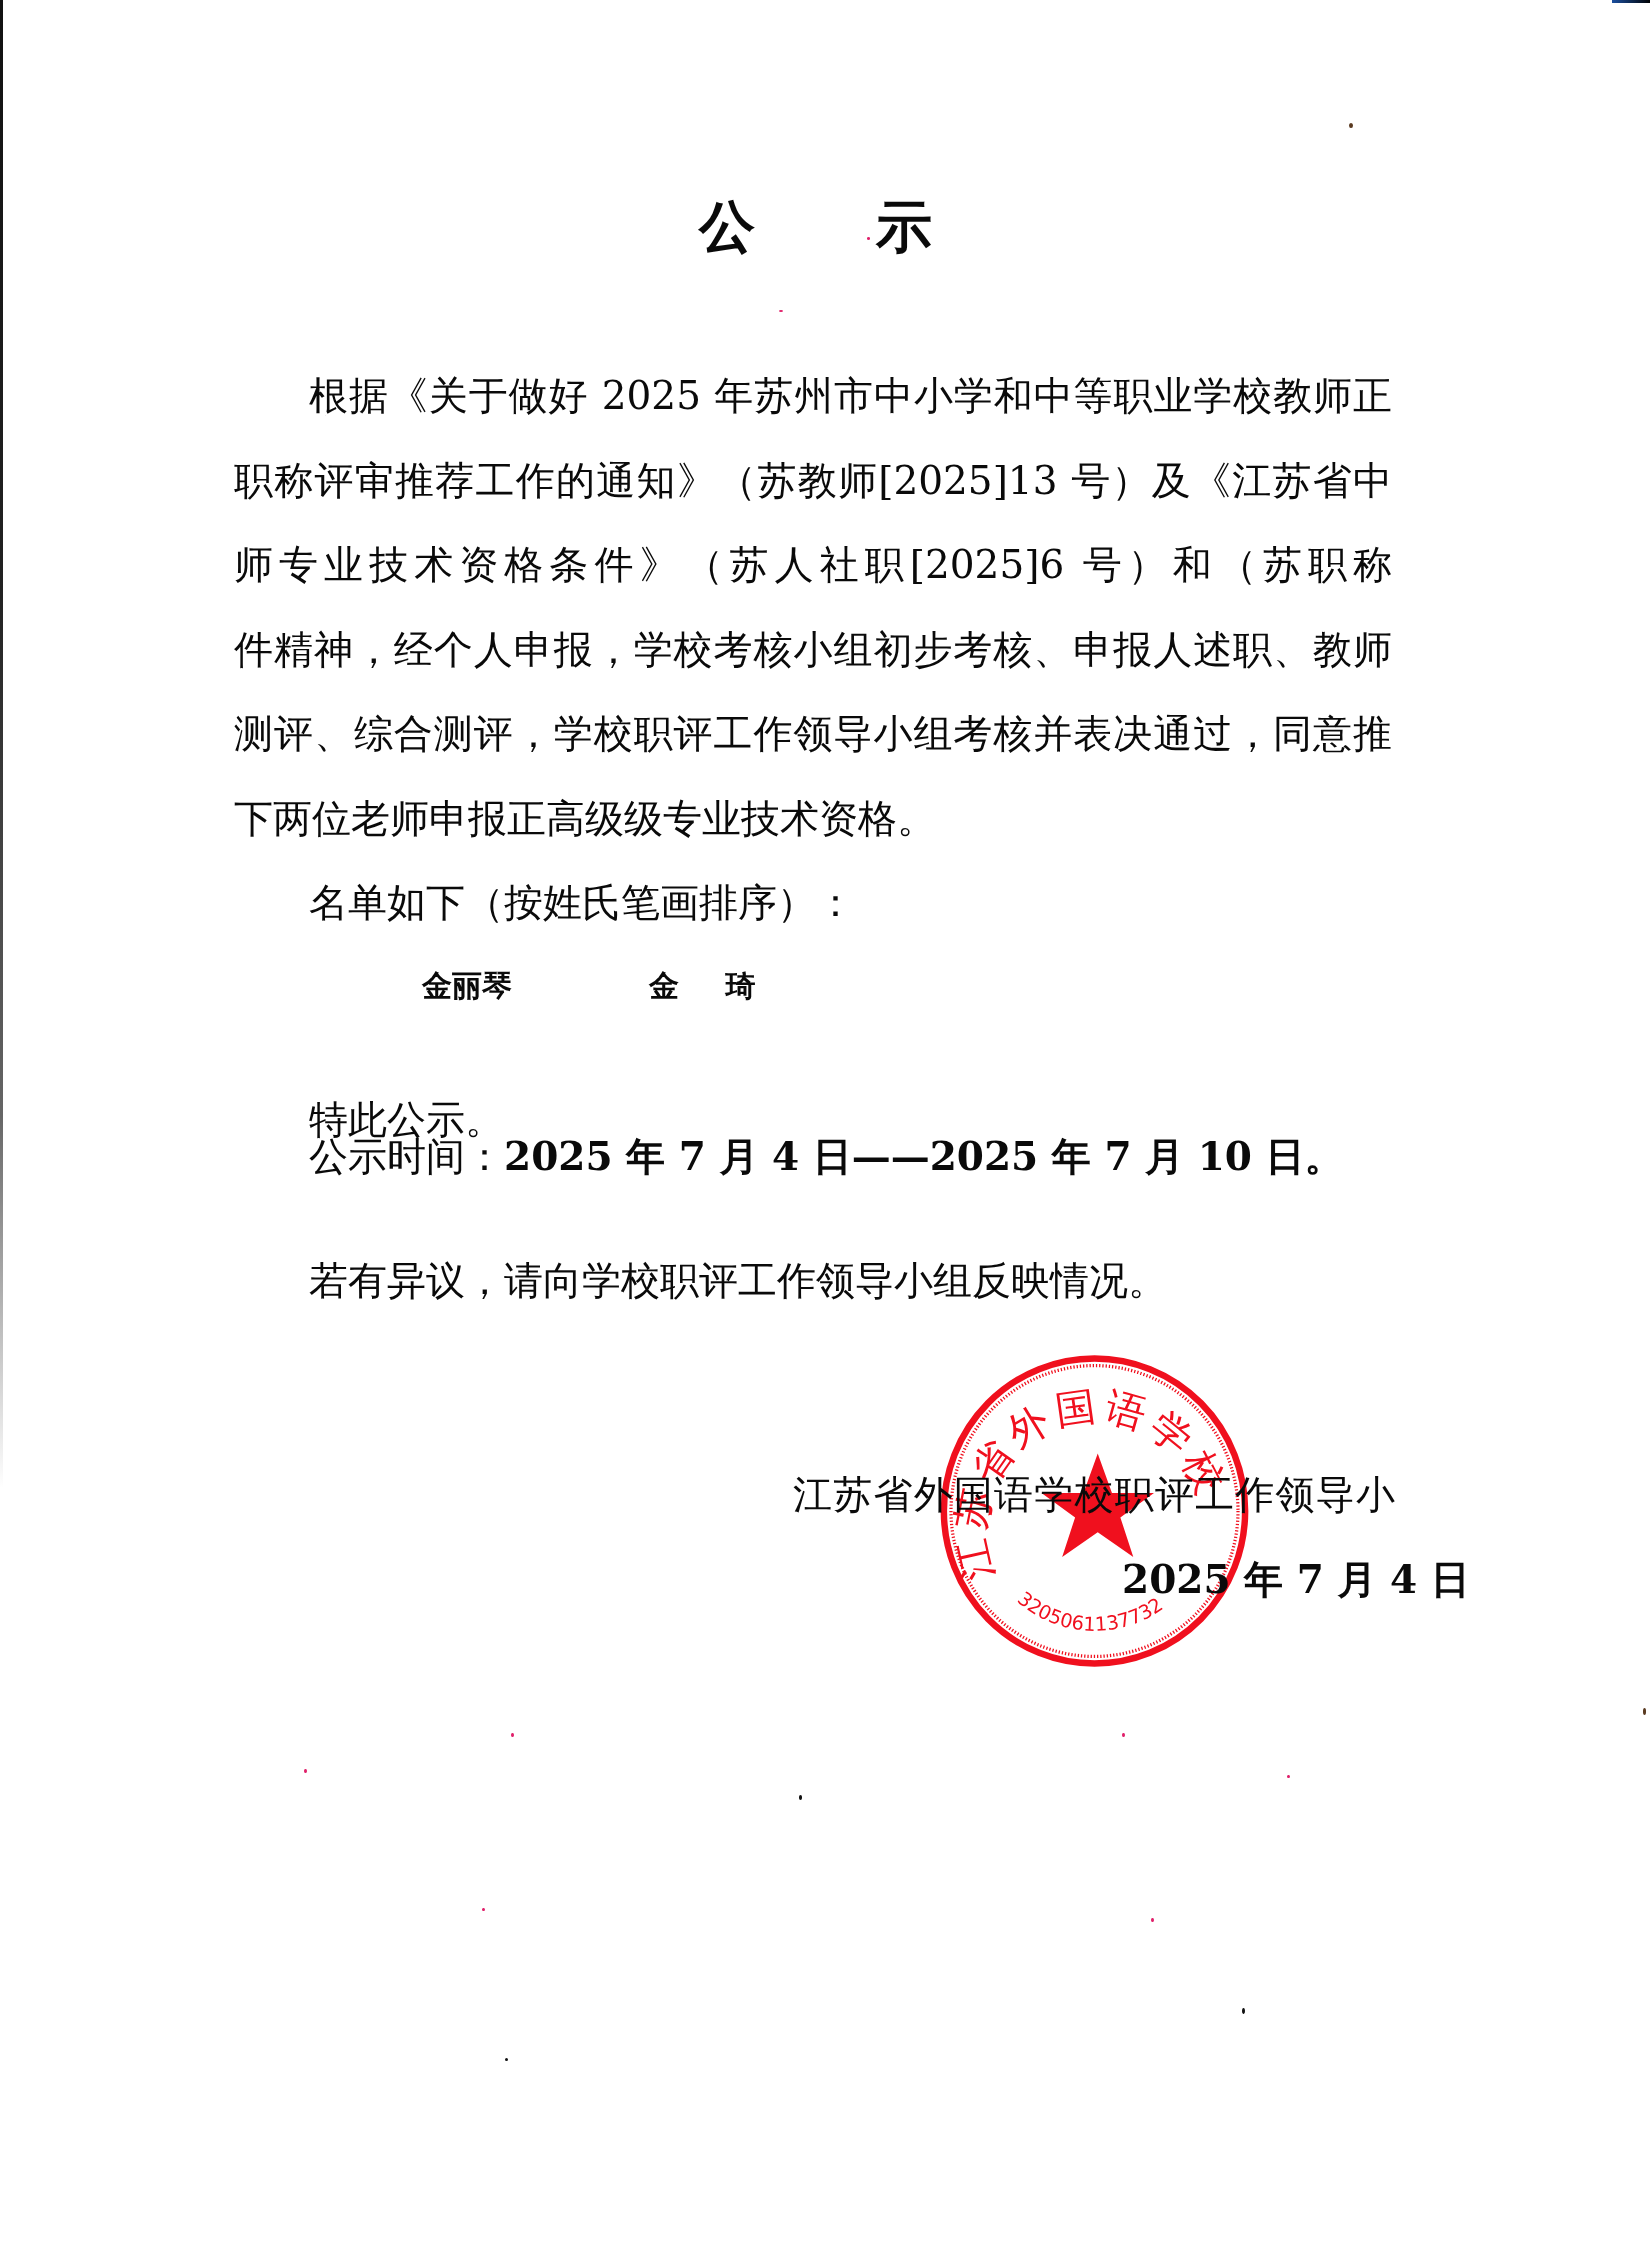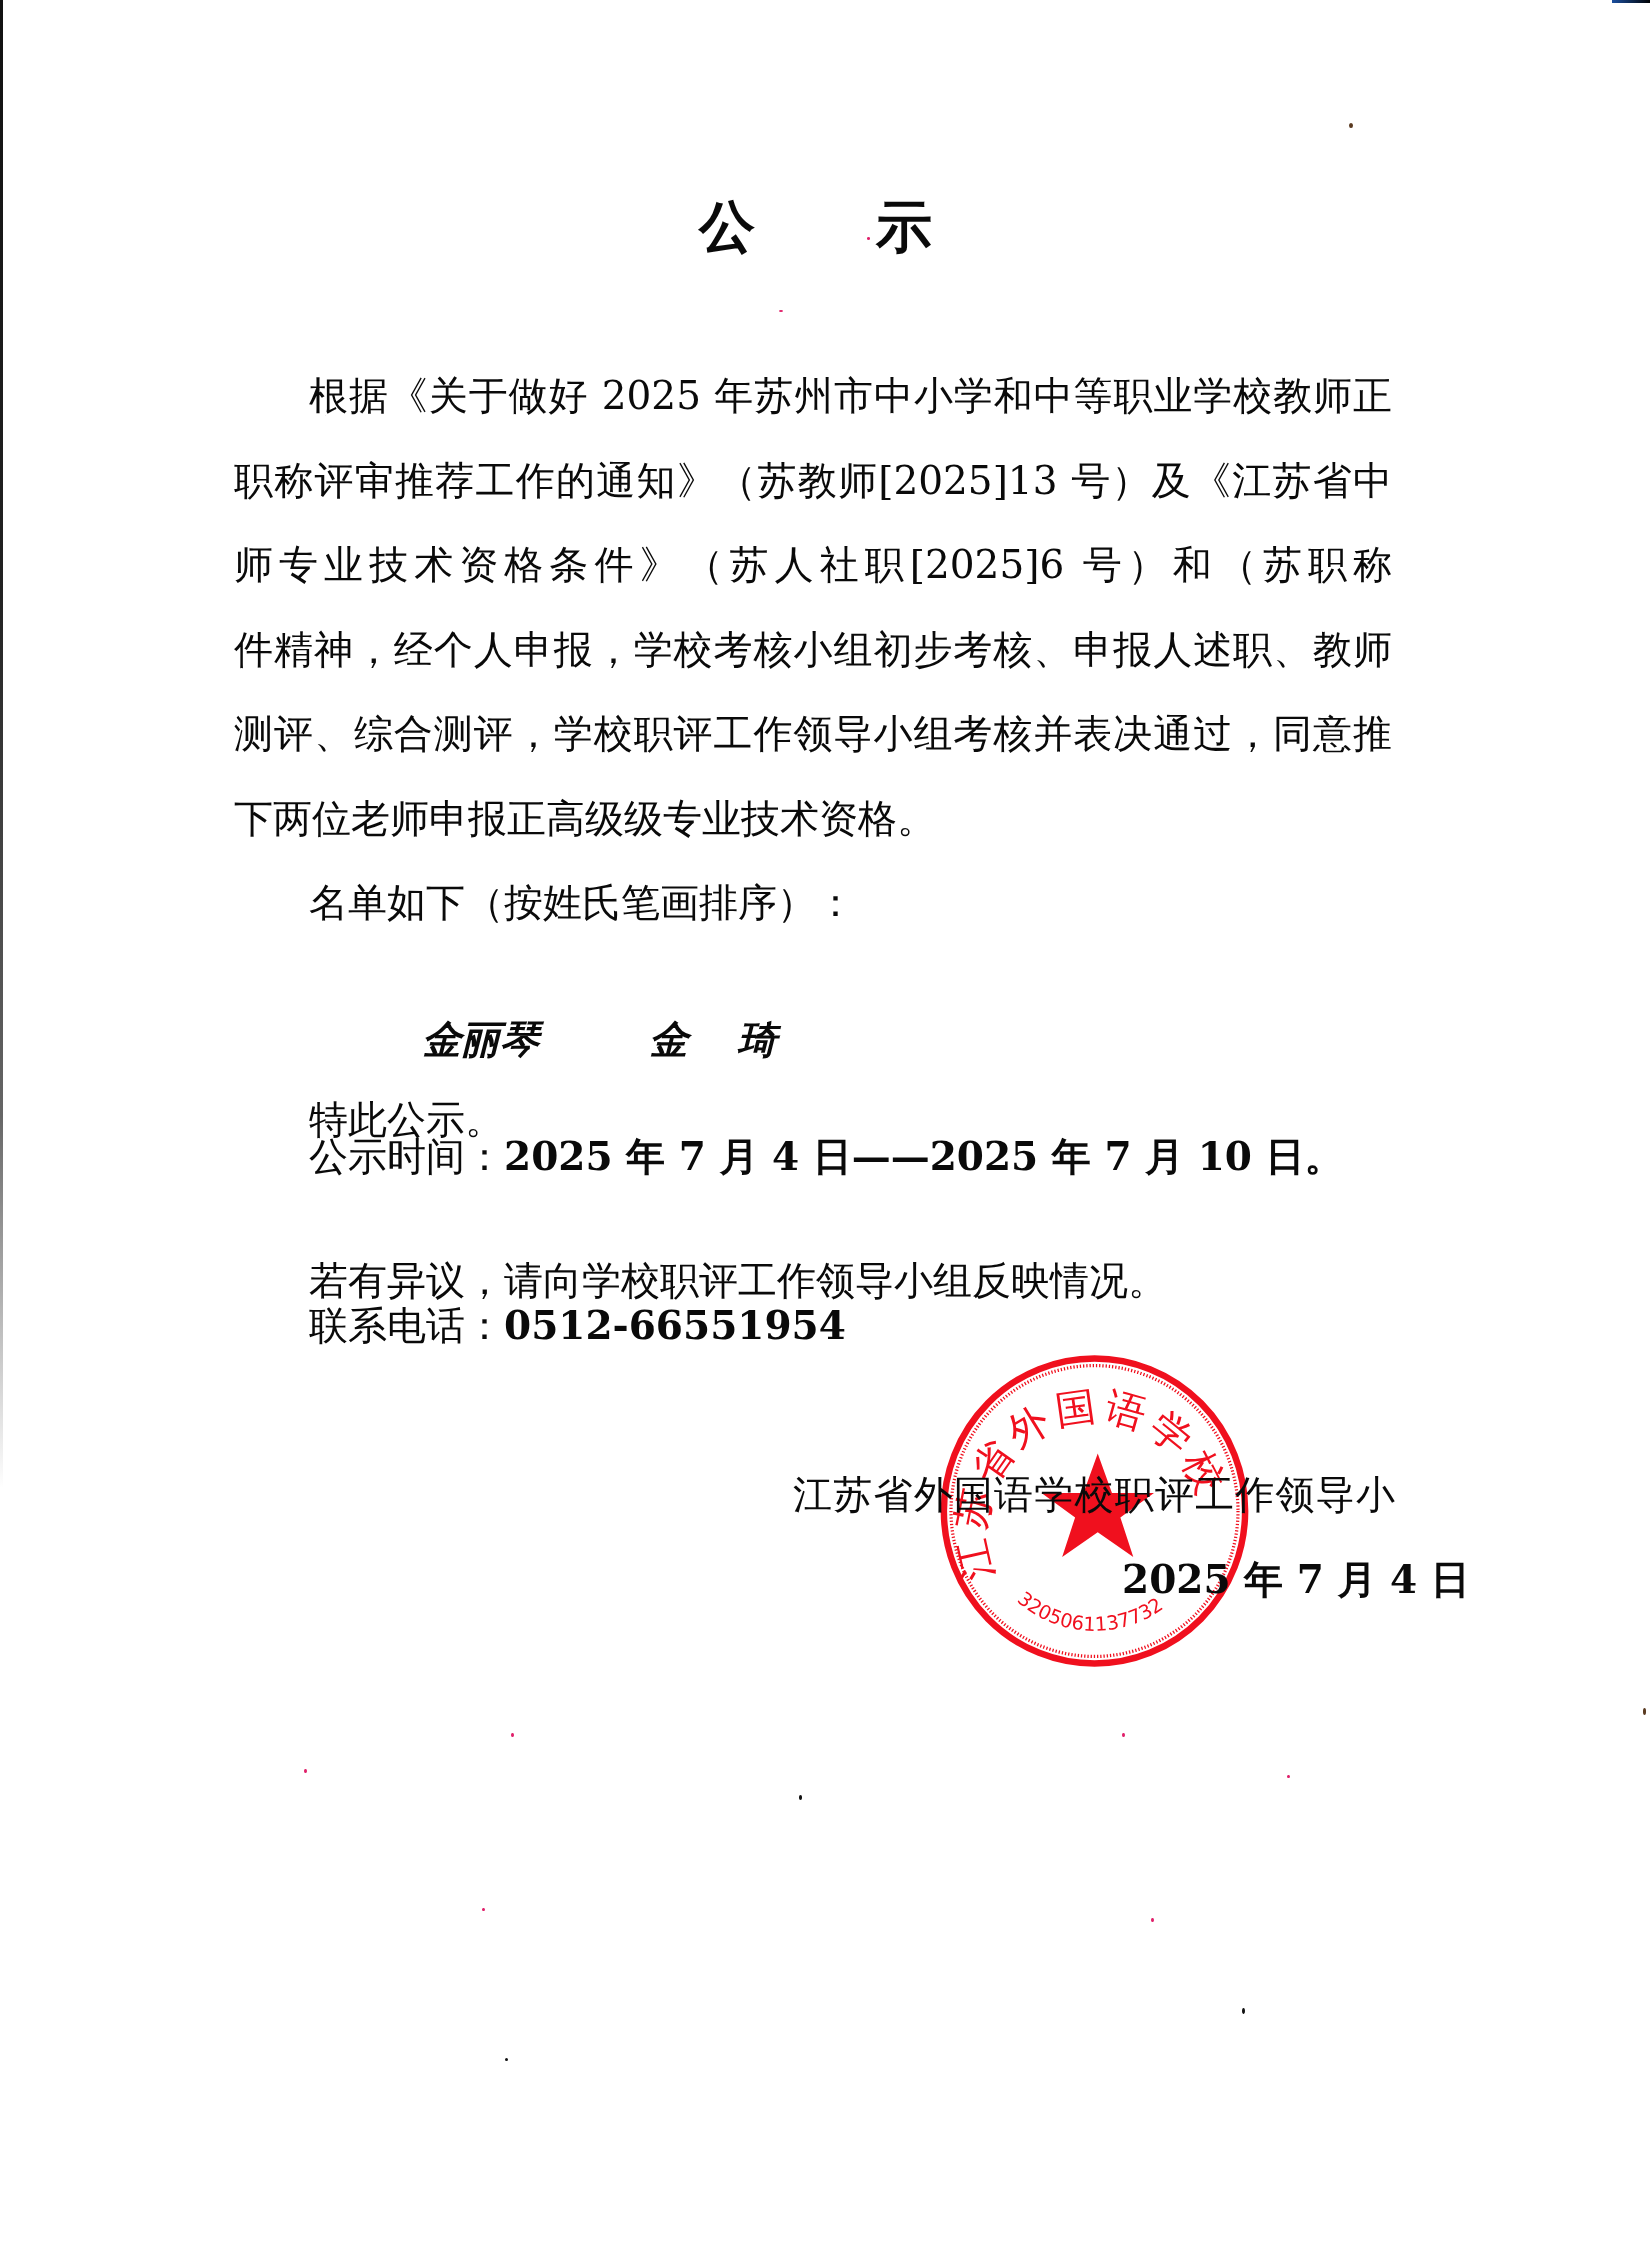--- a/index.html
+++ b/index.html
@@ -30,22 +30,22 @@
     white-space: nowrap; overflow: visible;
   }
   .just {
     text-align: justify; text-align-last: justify; white-space: normal;
     overflow: hidden;
   }
   .full { left: 234px; width: 1158px; }
   .indent-first { left: 309px; width: 1083px; }
   .indent { left: 309px; }
   .bold { font-weight: bold; }
-  .names { position: absolute; top: 1020px; font-size: 39px; line-height: 40px; font-weight: bold;
-           font-family: "DejaVu Sans", "Liberation Sans", sans-serif; font-style: italic; }
+  .names { position: absolute; top: 966px; font-size: 30px; line-height: 40px; font-weight: bold;
+           font-family: "DejaVu Sans", "Liberation Sans", sans-serif; }
   .sign { position: absolute; left: 793px; width: 602px; top: 1475px; }
   .date { position: absolute; left: 1122px; width: 272px; top: 1559px; }
   .stamp {
     position: absolute; left: 940px; top: 1355px; width: 309px; height: 312px;
     pointer-events: none; mix-blend-mode: multiply;
   }
   .speck { position: absolute; border-radius: 50%; }
 </style>
 </head>
 <body>
@@ -72,23 +72,20 @@
   <div class="names" style="left:649px; letter-spacing:18px;">金 琦</div>
 
   <div class="line indent" style="top:1100px;">特此公示。</div>
 
   <div class="line indent" style="top:1136px;">
     <span>公示时间：</span><span class="bold">2025 年 7 月 4 日——2025 年 7 月 10 日。</span>
   </div>
 
   <div class="line indent" style="top:1221px;margin-top:40px;">若有异议，请向学校职评工作领导小组反映情况。</div>
 
-  <div class="line indent" style="top:1305px;">
-    <span>联系电话：</span><span class="bold">0512-66551954</span>
-  </div>
 
   <svg class="stamp" viewBox="0 0 478 482">
     <defs>
       <path id="arcTop" d="M 95 360 A 170 170 0 1 1 385 360"></path>
       <path id="arcBottom" d="M 110 372 A 180 180 0 0 0 368 372"></path>
     </defs>
     <ellipse cx="239" cy="241" rx="233" ry="236" fill="none" stroke="#f0101e" stroke-width="10"></ellipse>
     <ellipse cx="239" cy="241" rx="222" ry="225" fill="none" stroke="#f0101e" stroke-width="5" stroke-dasharray="2 3"></ellipse>
     <polygon fill="#f0101e" points="244,152 266,213 331,213 279,251 299,312 244,274 189,312 209,251 157,213 222,213"></polygon>
     <text font-family="DejaVu Sans, sans-serif" font-size="62" fill="#f0101e" letter-spacing="8">

